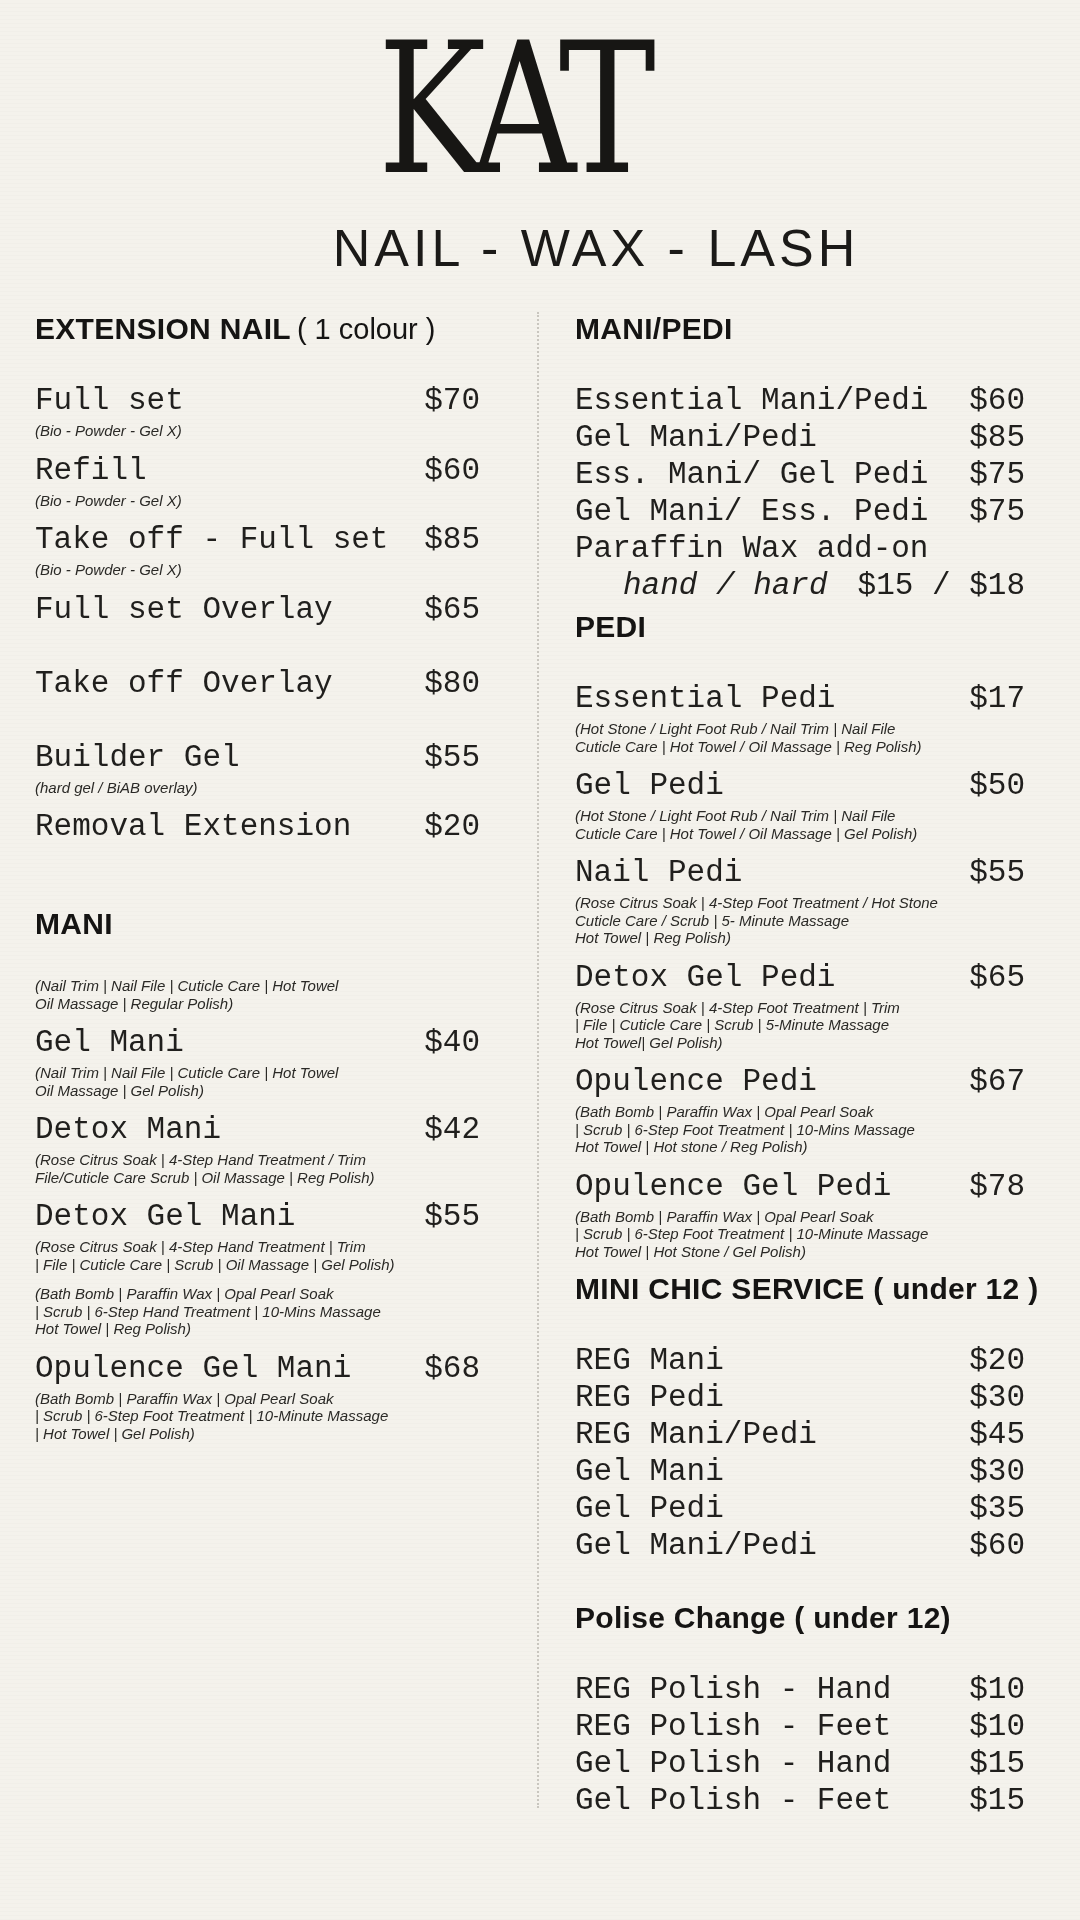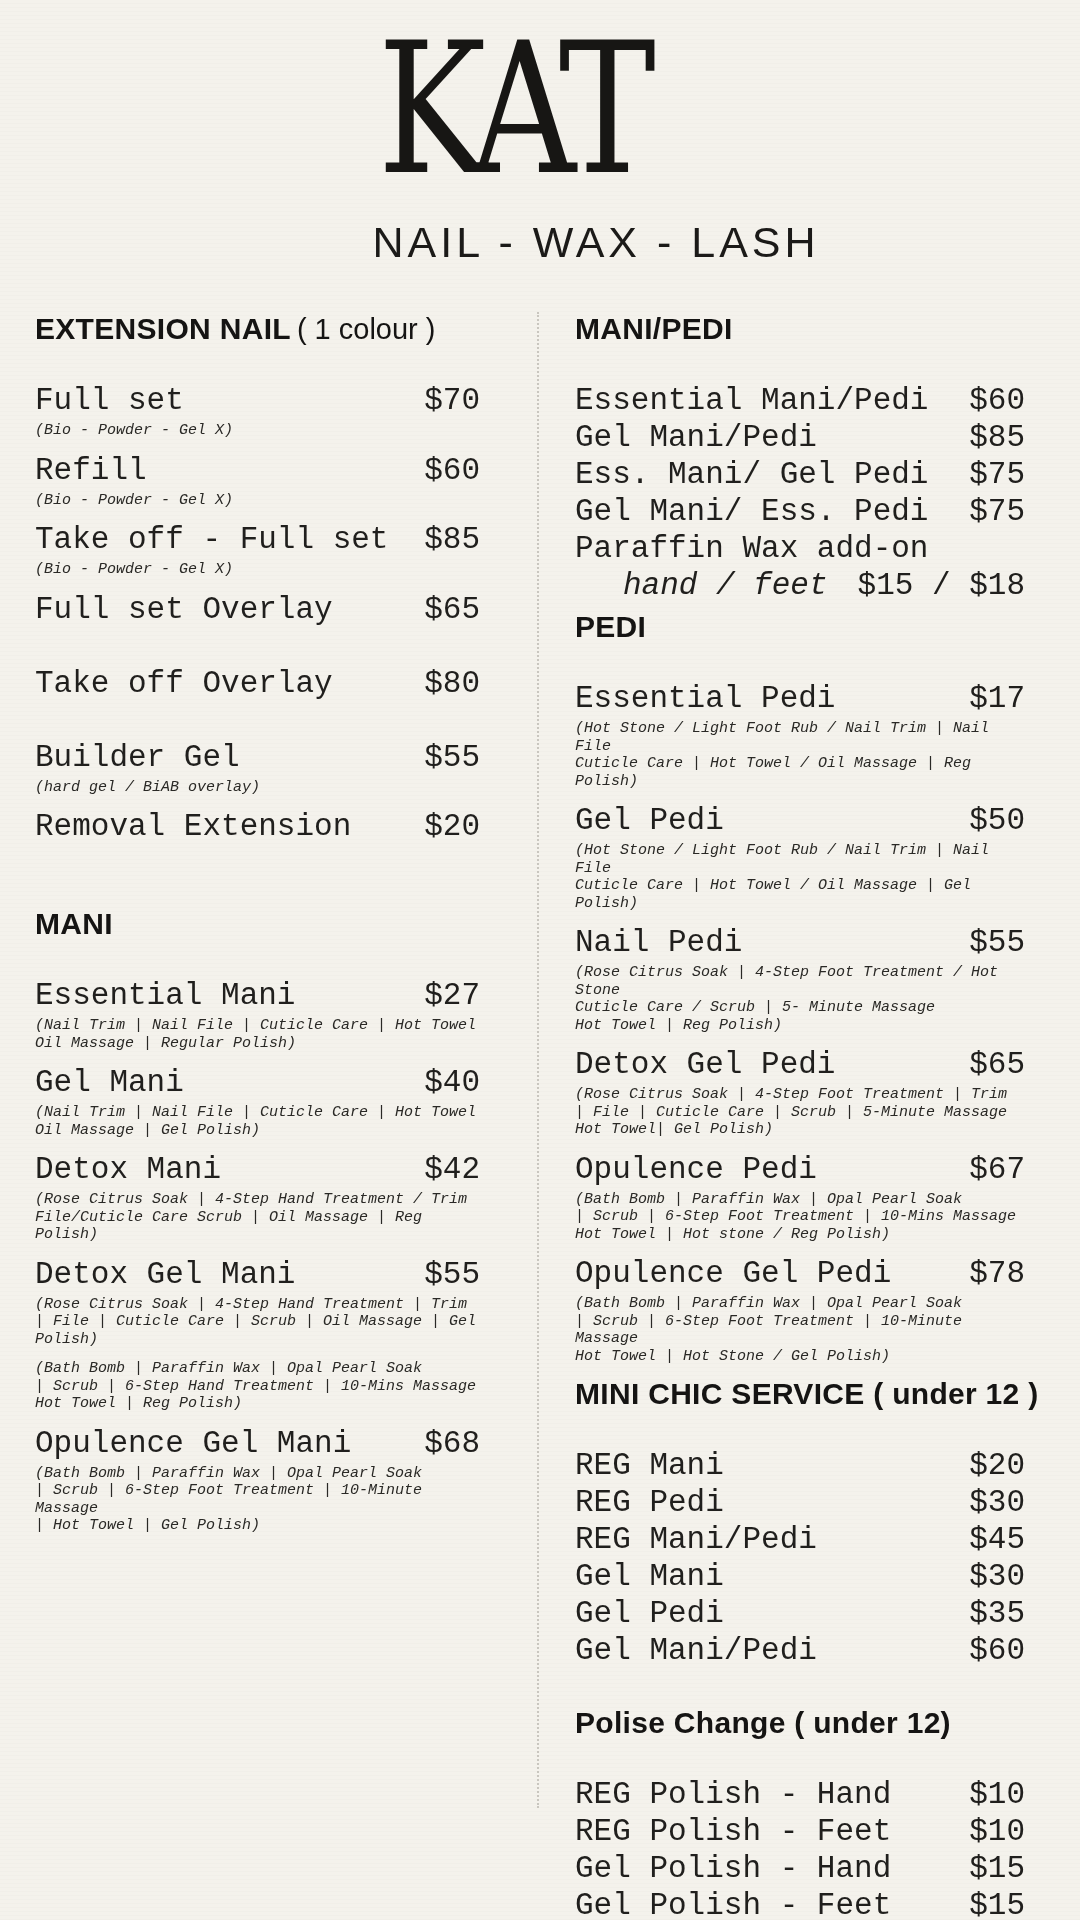--- a/index.html
+++ b/index.html
@@ -17,42 +17,42 @@
   
   .logo-kat{
     position:absolute;top:18px;left:512px;
     transform:translateX(-50%) scaleX(0.80);
     font-family:"DejaVu Serif","Liberation Serif",serif;
     font-size:182px;line-height:1;letter-spacing:-12px;
     color:#171614;white-space:nowrap;
   }
   .logo-tag{
     position:absolute;top:218px;left:596px;transform:translateX(-50%);
-    font-size:43px;letter-spacing:4px;color:#1b1a18;white-space:nowrap;
+    font-size:52px;letter-spacing:4px;color:#1b1a18;white-space:nowrap;
   }
   
   .columns{position:absolute;top:312px;left:0;width:1080px;display:flex;align-items:flex-start;}
   .col-left{width:445px;margin-left:35px;flex:none;}
   .divider{flex:none;width:0;height:1496px;border-left:2px dotted #c9c6bf;margin-left:57px;}
   .col-right{width:450px;margin-left:36px;flex:none;}
   
   .sec-title{margin:0 0 36px 0;font-size:30px;line-height:34px;font-weight:800;letter-spacing:.3px;color:#151413;white-space:nowrap;}
   .sec-title .suffix{font-weight:400;font-size:29px;margin-left:6px;letter-spacing:0;}
   .sec-extension{margin-bottom:62px;}
   .sec-mani-pedi{margin-bottom:6px;}
   .sec-pedi{margin-bottom:8px;}
   .sec-mini{margin-bottom:37px;}
   
   .row{display:flex;align-items:baseline;font-family:Liberation Mono, monospace;}
   .name{flex:1;font-size:31px;line-height:37px;font-weight:400;color:#201f1d;}
   .price{white-space:nowrap;text-align:right;font-size:31px;line-height:37px;color:#201f1d;}
   .item.sp{margin-bottom:37px;}
   .item.hasdesc{margin-bottom:12px;}
   .item.rowitem{margin-bottom:0;}
-  .desc{margin-top:3px;font-size:15px;line-height:17.5px;font-style:italic;color:#2a2926;white-space:pre-line;font-family:Liberation Mono, monospace;}
+  .desc{margin-top:3px;font-size:15px;line-height:17.5px;font-style:italic;color:#2a2926;white-space:pre-line;}
   .row.indent .name{text-align:right;padding-right:30px;font-style:italic;}
 </style>
 </head>
 <body>
 
 <div class="page">
 
   <div class="logo-kat">KAT</div>
   <div class="logo-tag">NAIL - WAX - LASH</div>
 
@@ -108,24 +108,20 @@
               <span class="name">Removal Extension</span>
               <span class="price">$20</span>
             </div>
         </div>
       </div>
 
       <div class="sec">
         <h2 class="sec-title">MANI</h2>
 
         <div class="item hasdesc">
-          <div class="row">
-              <span class="name">Essential Mani</span>
-              <span class="price">$27</span>
-            </div>
           <div class="desc">(Nail Trim | Nail File | Cuticle Care | Hot Towel
 Oil Massage | Regular Polish)</div>
         </div>
         <div class="item hasdesc">
           <div class="row">
               <span class="name">Gel Mani</span>
               <span class="price">$40</span>
             </div>
           <div class="desc">(Nail Trim | Nail File | Cuticle Care | Hot Towel
 Oil Massage | Gel Polish)</div>
@@ -196,21 +192,21 @@
             </div>
         </div>
         <div class="item rowitem">
           <div class="row">
               <span class="name">Paraffin Wax add-on</span>
               <span class="price"></span>
             </div>
         </div>
         <div class="item rowitem">
           <div class="row indent">
-              <span class="name">hand / feet</span>
+              <span class="name">hand / hard</span>
               <span class="price">$15 / $18</span>
             </div>
         </div>
       </div>
 
       <div class="sec sec-pedi">
         <h2 class="sec-title">PEDI</h2>
 
         <div class="item hasdesc">
           <div class="row">

